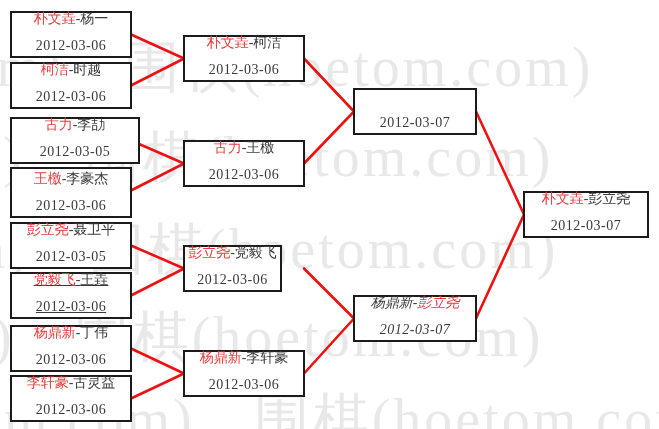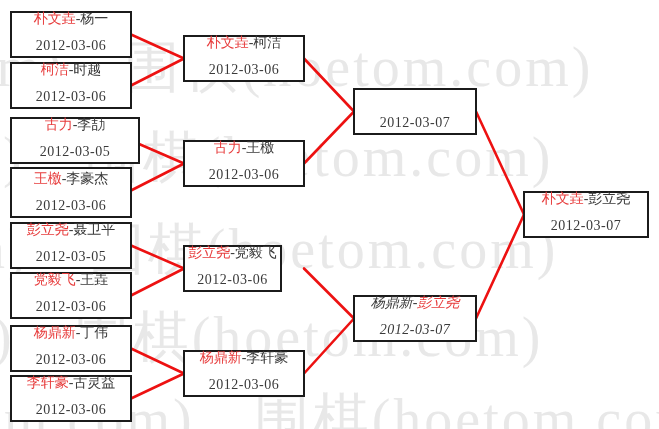--- a/index.html
+++ b/index.html
@@ -58,21 +58,21 @@
       <div class="date">2012-03-05</div>
     </div>
     <div class="box" style="left: 10px; top: 167px; width: 122px; height: 51px;">
       <div class="names"><span class="red">王檄</span><span>-</span><span>李豪杰</span></div>
       <div class="date">2012-03-06</div>
     </div>
     <div class="box" style="left: 10px; top: 222px; width: 122px; height: 47px;">
       <div class="names"><span class="red">彭立尧</span><span>-</span><span>聂卫平</span></div>
       <div class="date">2012-03-05</div>
     </div>
-    <div class="box" style="left: 10px; top: 272px; width: 122px; height: 47px;">
+    <div class="box" style="left: 10px; top: 272px; width: 122px; height: 47px; text-decoration: underline;">
       <div class="names"><span class="red">党毅飞</span><span>-</span><span>王垚</span></div>
       <div class="date">2012-03-06</div>
     </div>
     <div class="box" style="left: 10px; top: 325px; width: 122px; height: 47px;">
       <div class="names"><span class="red">杨鼎新</span><span>-</span><span>丁伟</span></div>
       <div class="date">2012-03-06</div>
     </div>
     <div class="box" style="left: 10px; top: 375px; width: 122px; height: 47px;">
       <div class="names"><span class="red">李轩豪</span><span>-</span><span>古灵益</span></div>
       <div class="date">2012-03-06</div>

